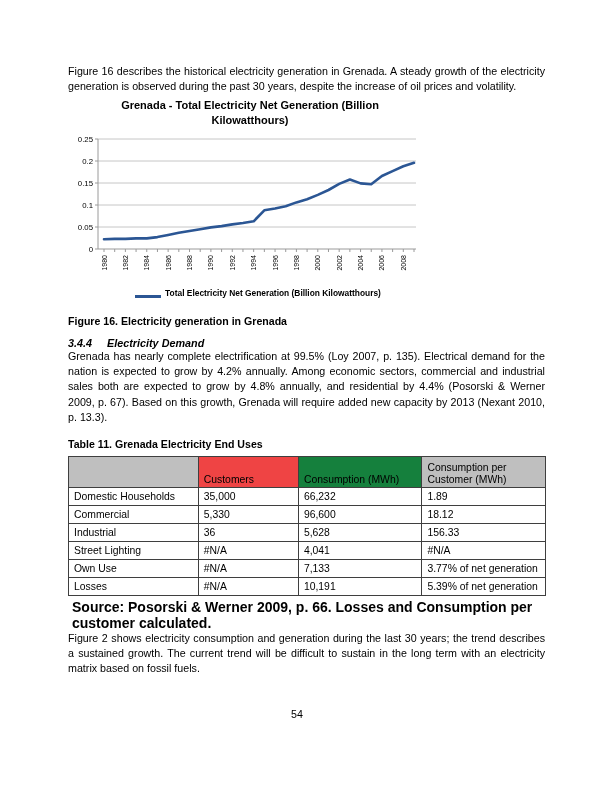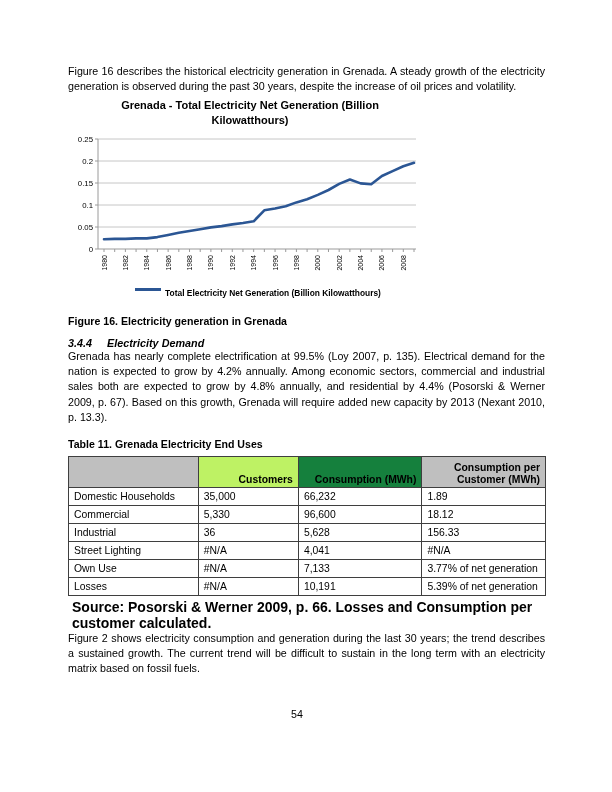--- a/index.html
+++ b/index.html
@@ -11,40 +11,40 @@
   p.body{font-size:10.7px;line-height:1.42;text-align:justify;margin:0;}
   .para-intro{margin-bottom:14px;}
   
   .chart-block{width:356px;margin-top:4px;}
   .chart-title{
     width:300px;margin-left:32px;text-align:center;
     font-size:11px;font-weight:bold;line-height:1.35;margin-bottom:4px;
   }
   .chart-svg-wrap{width:356px;}
   .chart-legend{
-    display:flex;align-items:flex-start;justify-content:center;
+    display:flex;align-items:flex-end;justify-content:center;
     margin-top:0px;margin-left:30px;width:320px;
   }
   .legend-swatch{width:26px;height:3px;margin-right:4px;flex:0 0 auto;}
   .legend-label{font-size:8.4px;font-weight:bold;color:#000;}
   
   .fig-caption{font-size:10.6px;font-weight:bold;margin-top:17px;}
   .section-heading{font-size:10.8px;font-weight:bold;font-style:italic;margin-top:10px;}
   .section-num{display:inline-block;margin-right:15px;}
   .para-demand{margin-top:3px;}
   .table-caption{font-size:10.6px;font-weight:bold;margin-top:13px;margin-bottom:6px;}
   
   table.data{
     border-collapse:collapse;width:478px;table-layout:fixed;
     font-size:10.4px;
   }
   table.data th,table.data td{
     border:1px solid #3f3f3f;padding:1px 5px;text-align:left;vertical-align:bottom;
   }
-  table.data th{font-weight:bold;height:28px;line-height:1.15;text-align:right;}
+  table.data th{font-weight:normal;height:28px;line-height:1.15;}
   table.data td{height:15px;vertical-align:middle;}
   .col1{width:27.2%;}.col2{width:21%;}.col3{width:25.9%;}.col4{width:25.9%;}
   .table-source{font-size:14px;margin-top:3px;padding-left:4px;font-weight:bold;}
   .para-outlook{margin-top:15px;}
   .page-number{
     position:absolute;left:0;right:18px;top:708px;text-align:center;font-size:10.7px;
   }
 </style>
 </head>
 <body>
@@ -141,21 +141,21 @@
   <table class="data">
     <colgroup>
         <col class="col1">
         <col class="col2">
         <col class="col3">
         <col class="col4">
       </colgroup>
     <thead>
       <tr>
         <th class="hdr" style="background: rgb(191, 191, 191);"></th>
-        <th class="hdr" style="background: #bef264;">Customers</th>
+        <th class="hdr" style="background: #ef4444;">Customers</th>
         <th class="hdr" style="background: #15803d;">Consumption (MWh)</th>
         <th class="hdr" style="background: rgb(191, 191, 191);">Consumption per Customer (MWh)</th>
       </tr>
     </thead>
     <tbody>
       <tr>
         <td>Domestic Households</td>
         <td>35,000</td>
         <td>66,232</td>
         <td>1.89</td>

